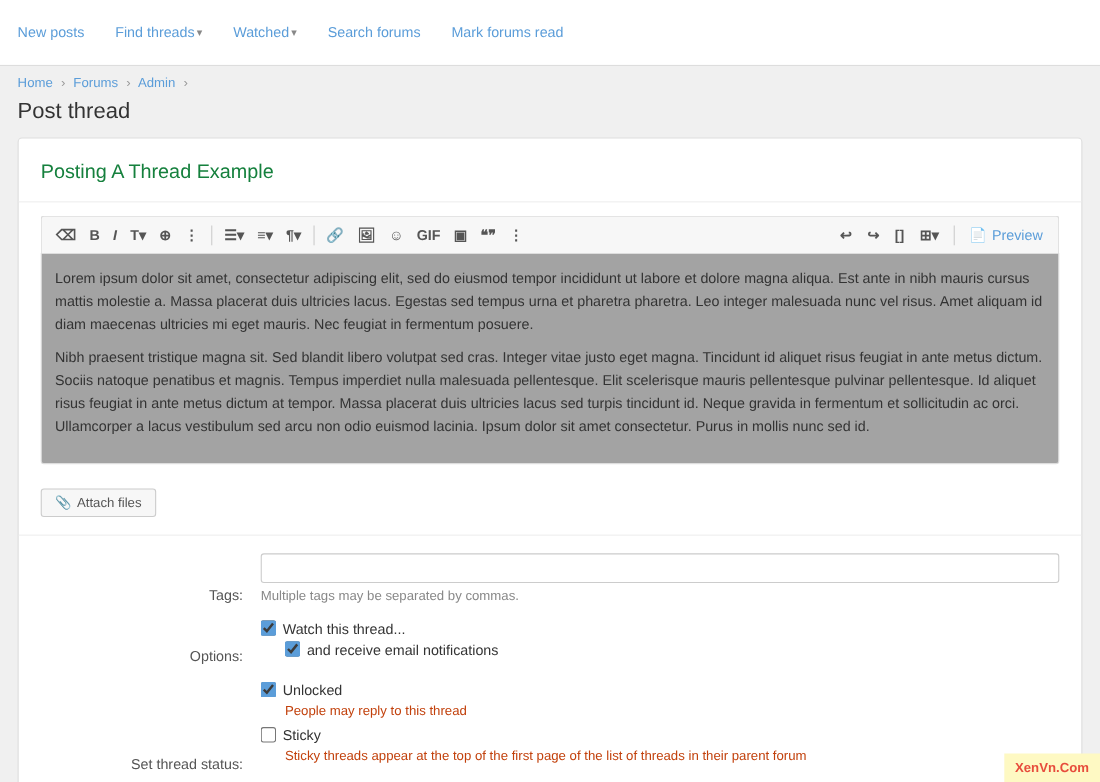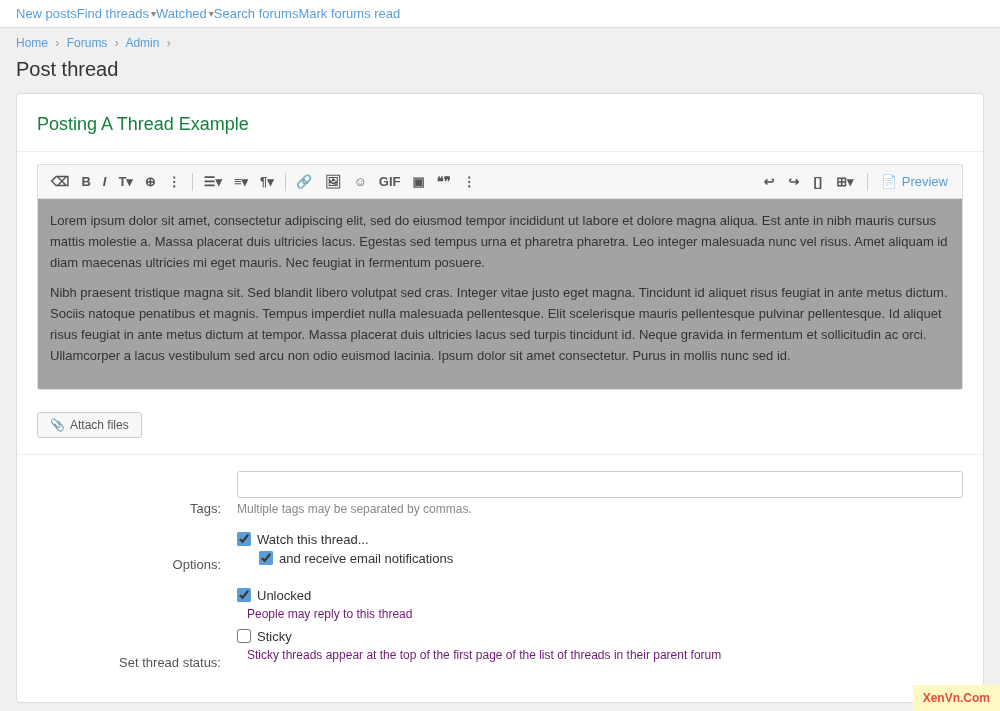--- a/index.html
+++ b/index.html
@@ -2,24 +2,24 @@
 <html><head>
   <meta charset="utf-8">
   <style>
     * { box-sizing: border-box; margin: 0; padding: 0; }
     body { font-family: Arial, sans-serif; font-size: 13px; background: #f0f0f0; color: #333; }
 
     
     .top-nav {
       background: #fff;
       border-bottom: 1px solid #ddd;
-      padding: 6px 16px;
+      padding: 22px 16px;
       display: flex;
       align-items: flex-start;
-      gap: 0;
+      gap: 28px;
     }
     .top-nav a {
       color: #5b9dd9;
       text-decoration: none;
       font-size: 13px;
     }
     .top-nav .nav-item-with-arrow {
       display: flex; align-items: center; gap: 2px;
     }
     .top-nav .nav-item-with-arrow .arrow {
@@ -194,22 +194,22 @@
     }
     .checkbox-sub {
       margin-left: 22px;
       margin-bottom: 6px;
     }
     .checkbox-sub .checkbox-row {
       margin-bottom: 2px;
     }
     .checkbox-hint {
       font-size: 12px;
-      color: #701a75;
-      margin-left: 10px;
+      color: #c2410c;
+      margin-left: 22px;
       margin-bottom: 8px;
     }
 
     
     .forum-rules-row {
       display: flex;
       align-items: center;
       gap: 6px;
     }
     .forum-rules-row a { color: #5b9dd9; text-decoration: none; }

